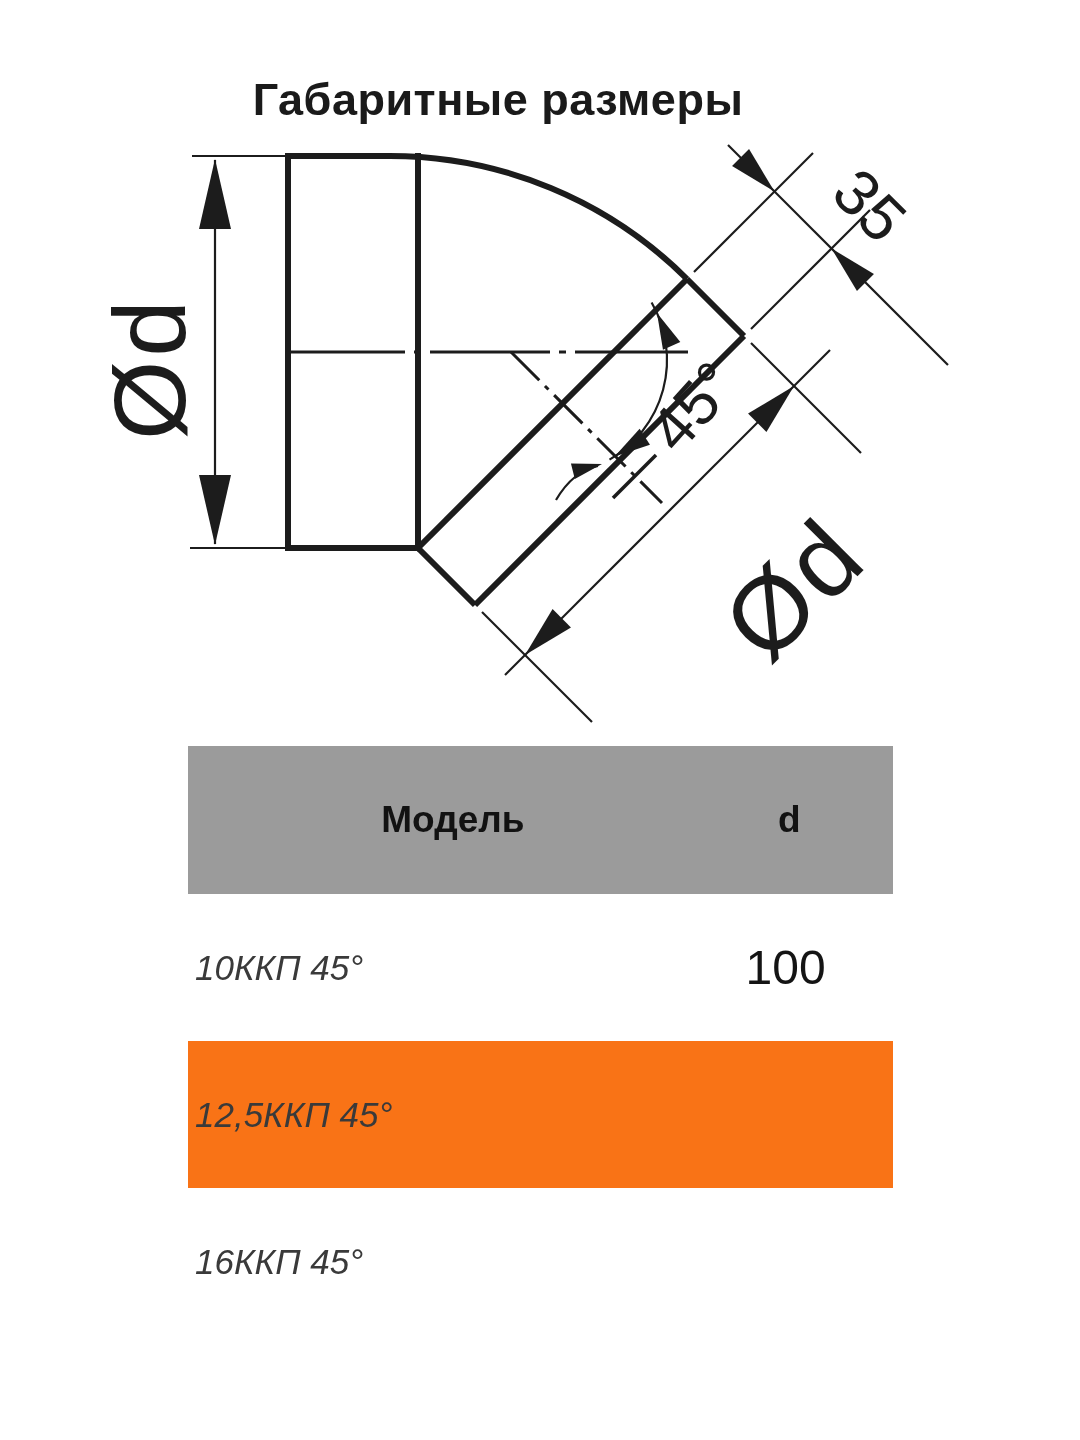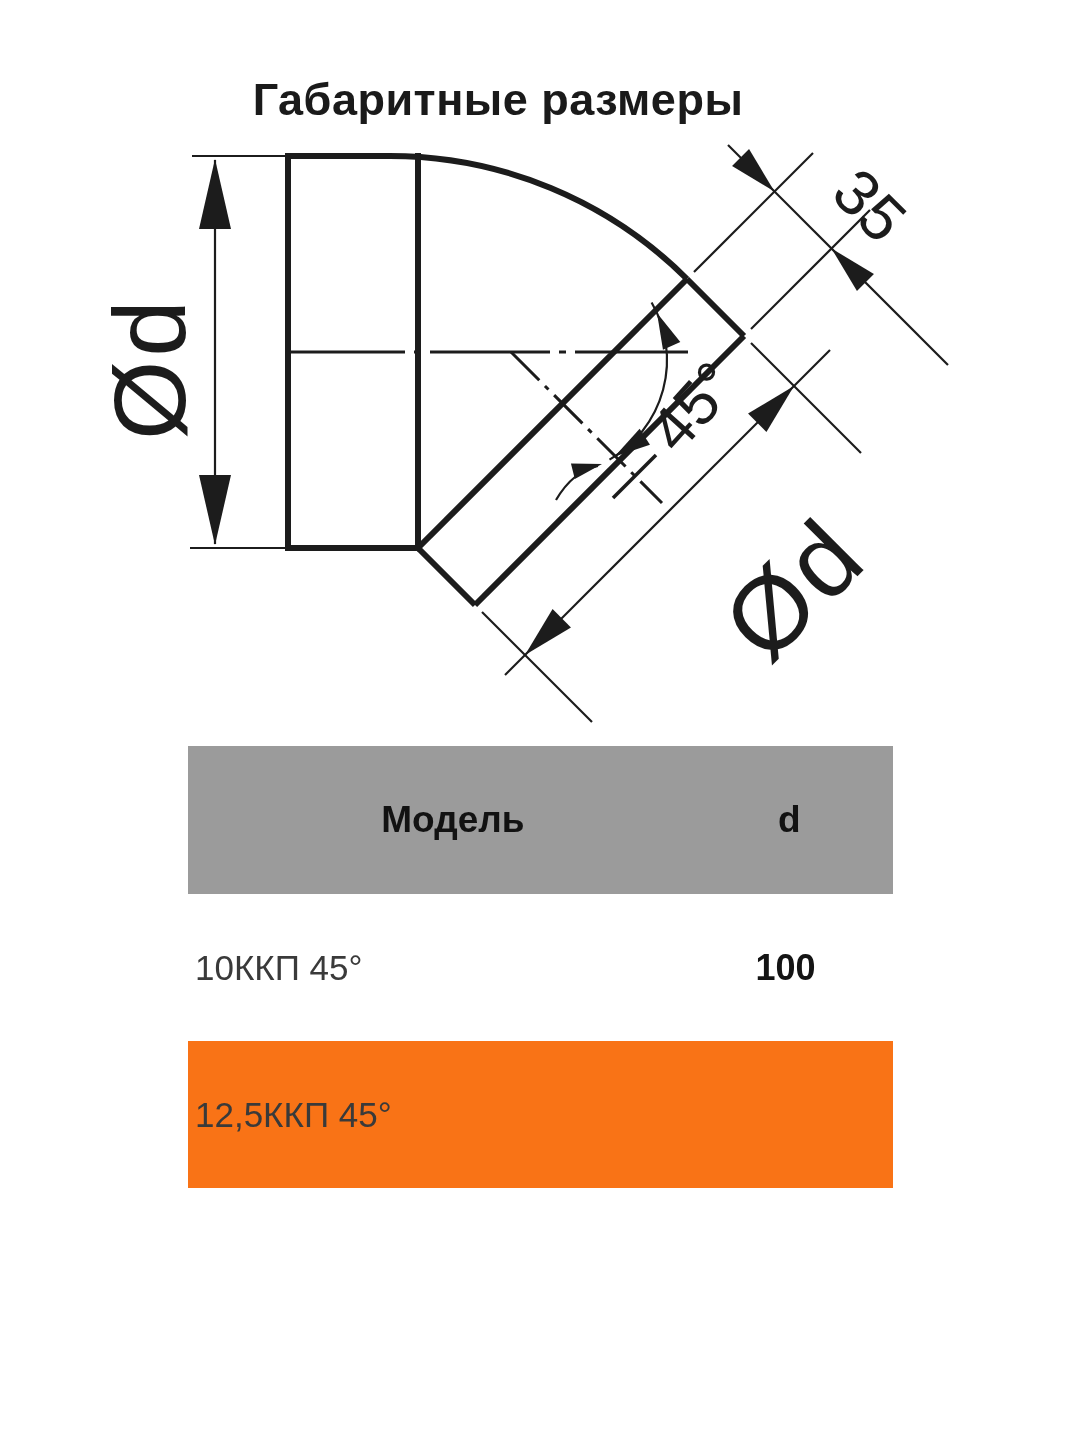--- a/index.html
+++ b/index.html
@@ -18,22 +18,22 @@
     position:absolute;left:188px;top:746px;width:705px;
     display:flex;flex-direction:column;
   }
   .trow{display:flex;width:100%;}
   .trow .c1{width:488px;display:flex;align-items:center;}
   .trow .c2{width:217px;display:flex;align-items:center;justify-content:center;}
   .thead{height:148px;}
   .thead .c1{justify-content:center;margin-left:32px;}
   .thead .cell{font-size:37px;font-weight:bold;color:#121212;}
   .tbody-row{height:147px;background:#ffffff;}
-  .tbody-row .model{font-size:35px;font-weight:400;color:#3a3a3a;padding-left:7px;}
-  .tbody-row .val{font-size:36px;font-weight:bold;color:#141414;}
+  .tbody-row .model{font-size:35px;font-weight:400;color:#3a3a3a;padding-left:7px;font-style:italic;}
+  .tbody-row .val{font-size:48px;font-weight:normal;color:#141414;}
 </style>
 </head>
 <body>
 
 <div class="page-title">Габаритные размеры</div>
 
 <svg class="drawing" width="1080" height="1440" viewBox="0 0 1080 1440" style="color: rgb(28, 28, 28);">
 
   <g stroke="currentColor" fill="none" stroke-width="6">
     <path d="M285,156 H390 A420,420 0 0 1 687,279"></path>
@@ -96,14 +96,15 @@
   <div class="trow tbody-row">
     <div class="c1 cell model">10ККП 45°</div>
     <div class="c2 cell val">100</div>
   </div>
 
   <div class="trow tbody-row alt" style="background: #f97316;">
     <div class="c1 cell model">12,5ККП 45°</div>
   </div>
 
   <div class="trow tbody-row">
+    <div class="c1 cell model">16ККП 45°</div>
   </div>
 </div>
 
 </body></html>

